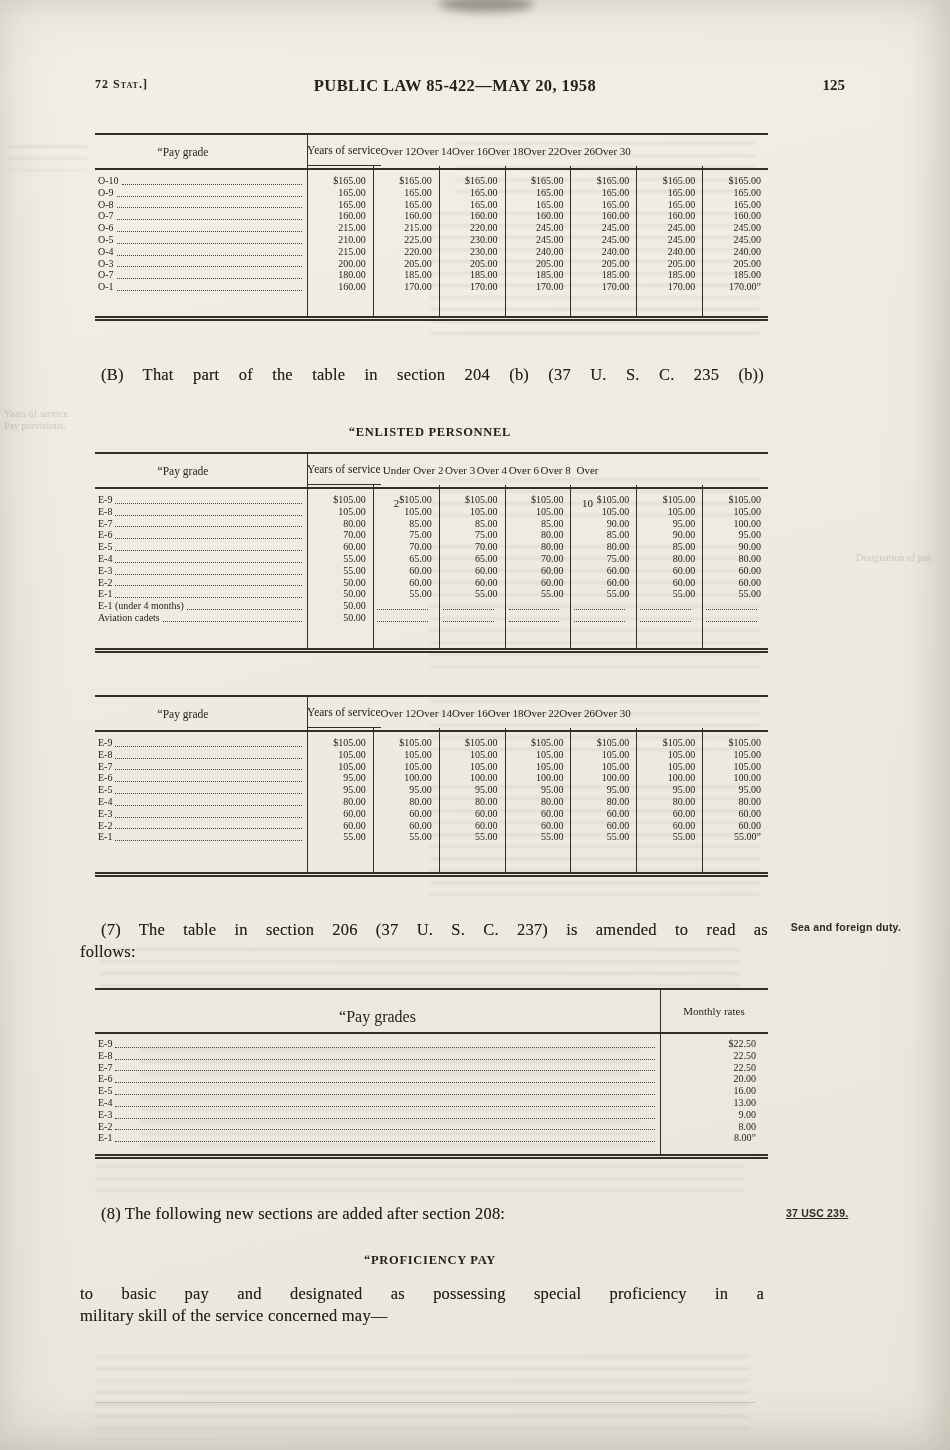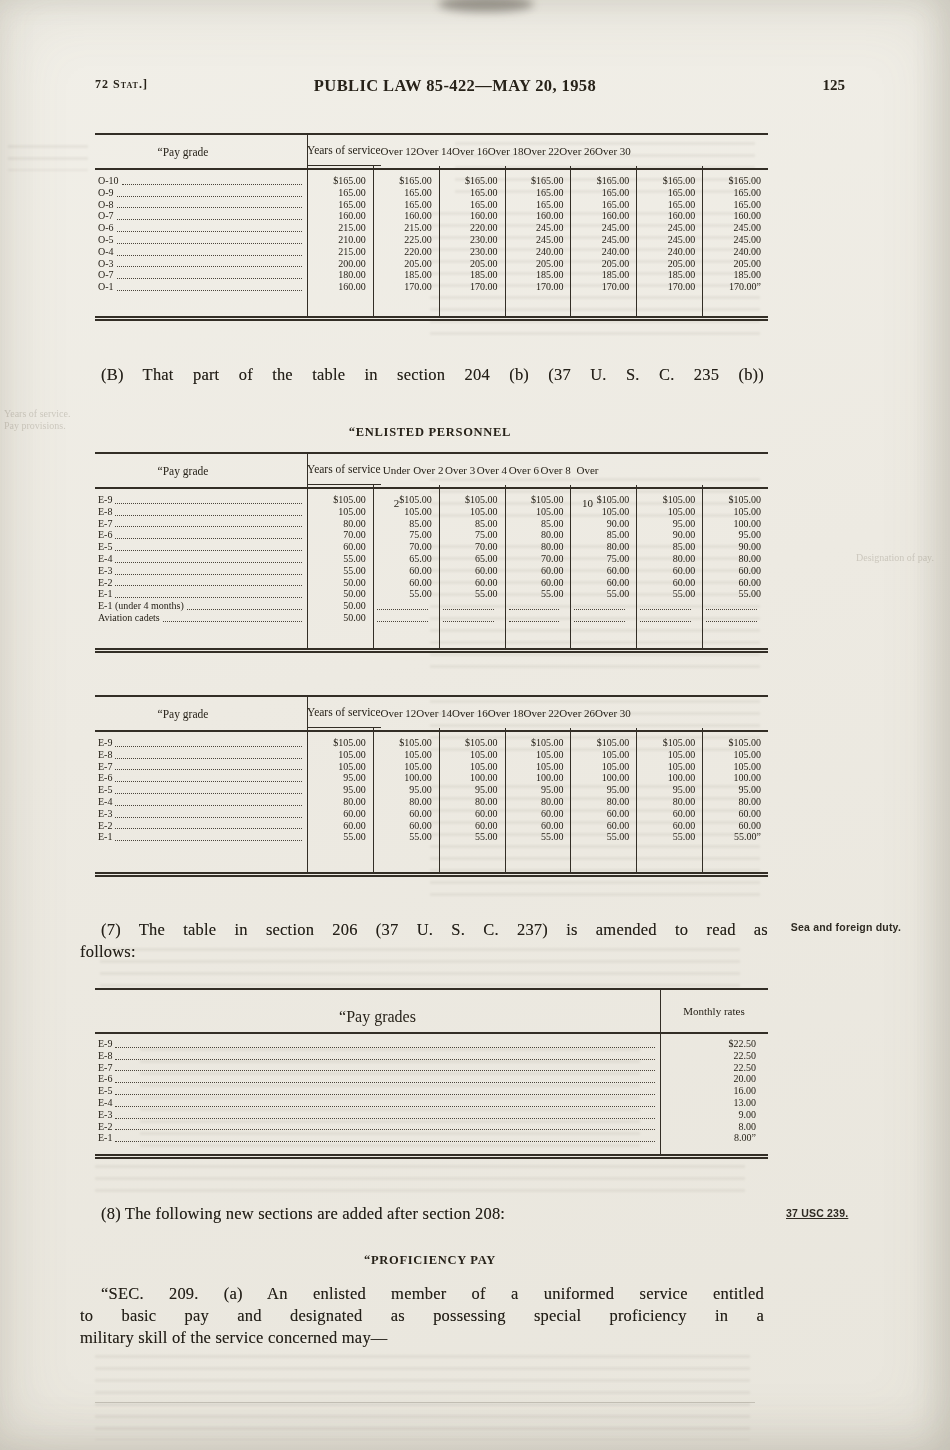--- a/index.html
+++ b/index.html
@@ -675,18 +675,17 @@
     </div>
 
   <div class="para p8">
     <div class="lline ind">(8) The following new sections are added after section 208:</div>
   </div>
   <div class="mnote mn-usc">37 USC 239.</div>
 
   <div class="heading h-prof">“PROFICIENCY PAY</div>
 
   <div class="para ps209">
-    <div class="jline ind">“SEC. 209. (a) An enlisted member of a uniformed service entitled</div>
     <div class="jline">to basic pay and designated as possessing special proficiency in a</div>
     <div class="lline">military skill of the service concerned may—</div>
   </div>
 
 </div>
 
 </body></html>

